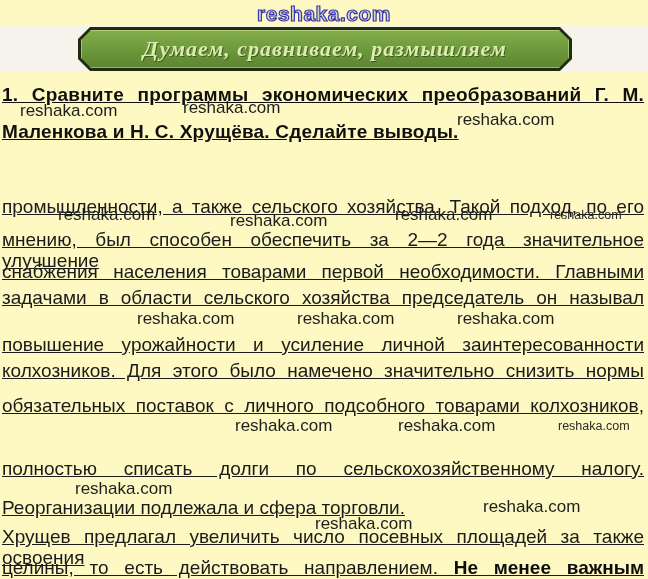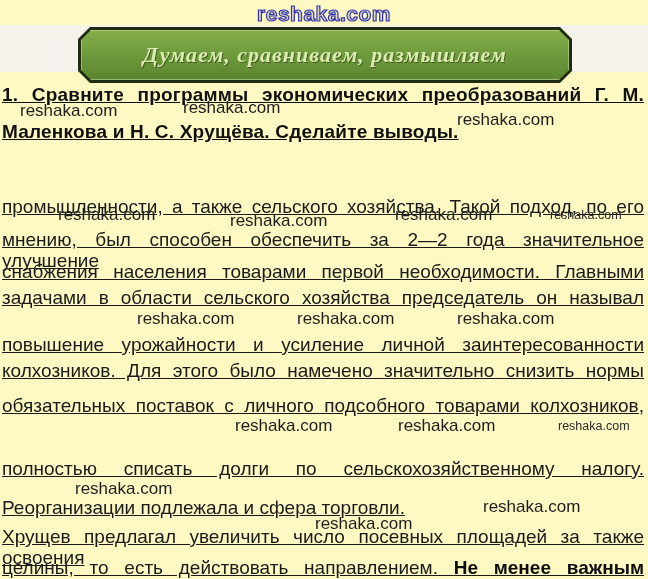--- a/index.html
+++ b/index.html
@@ -21,21 +21,21 @@
   .wm-top{
     position:absolute;top:2px;left:0;width:648px;
     text-align:center;
     font-size:21px;font-weight:bold;
     color:rgba(70,70,190,0.18);
     -webkit-text-stroke:1.2px #3434b4;
     letter-spacing:0.5px;
   }
   
   .banner{
-    position:absolute;left:78px;top:27px;width:494px;height:56px;
+    position:absolute;left:78px;top:27px;width:494px;height:44px;
   }
   .banner-outer{
     position:absolute;inset:0;
     background:#1f2c10;
     clip-path:polygon(12px 0,calc(100% - 12px) 0,100% 12px,100% calc(100% - 12px),calc(100% - 12px) 100%,12px 100%,0 calc(100% - 12px),0 12px);
   }
   .banner-inner{
     position:absolute;inset:3px;
     background:linear-gradient(180deg,#86ae4c 0%,#6f9c3d 45%,#5c8530 100%);
     clip-path:polygon(10px 0,calc(100% - 10px) 0,100% 10px,100% calc(100% - 10px),calc(100% - 10px) 100%,10px 100%,0 calc(100% - 10px),0 10px);

